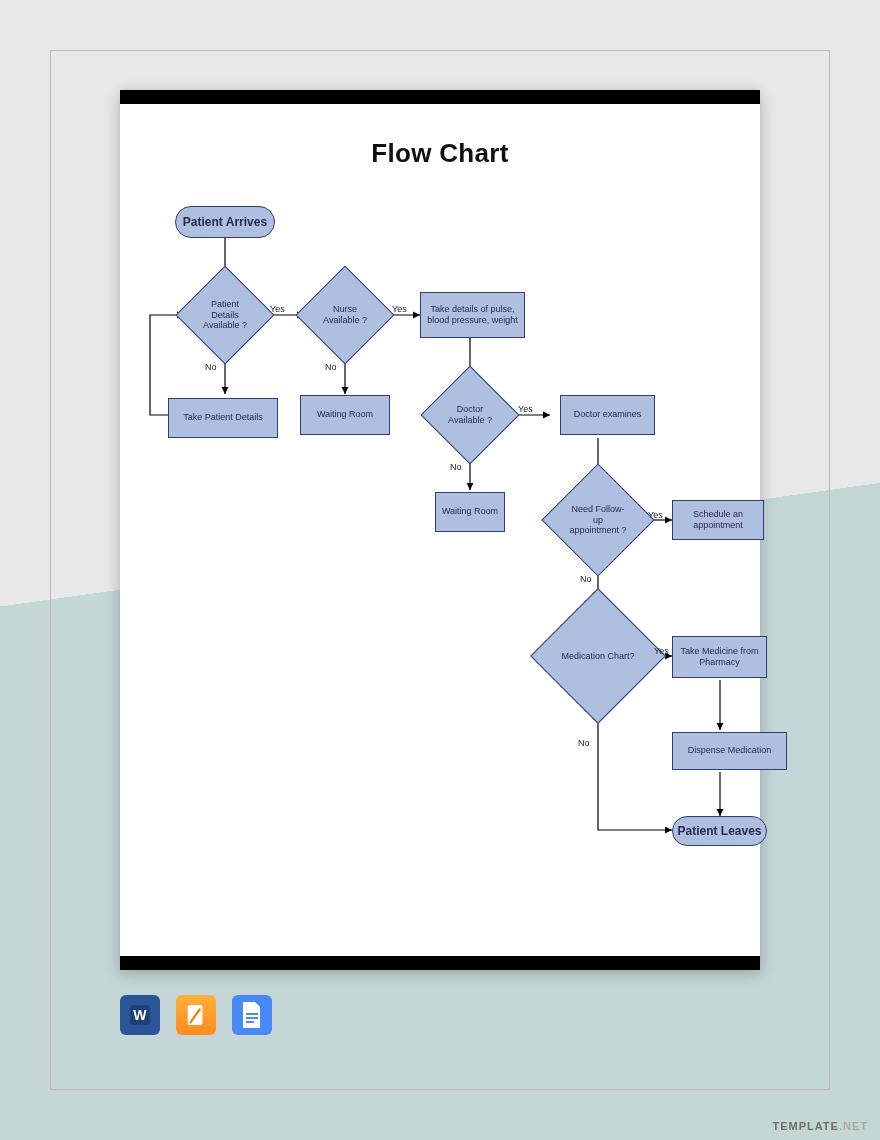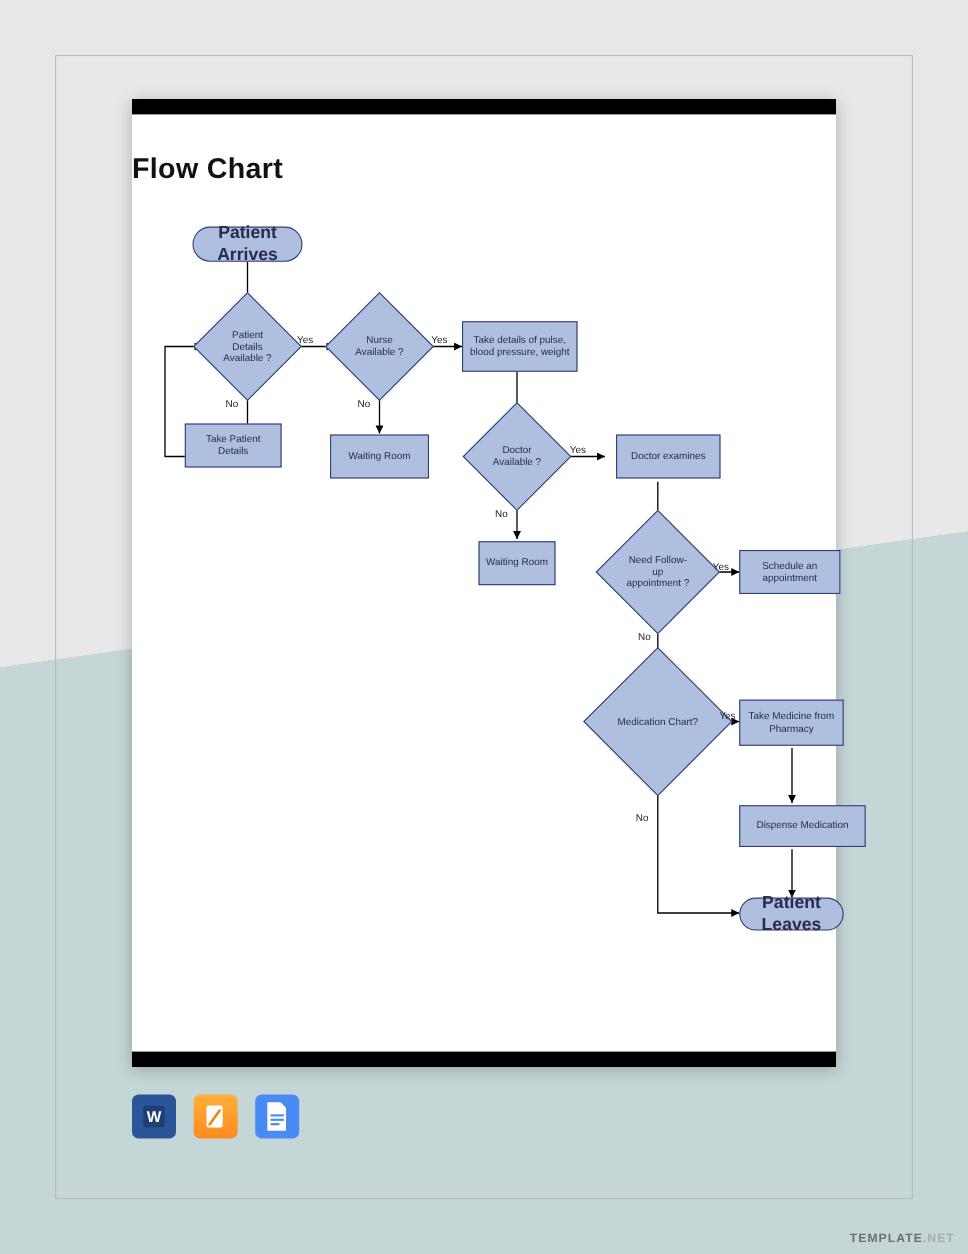--- a/index.html
+++ b/index.html
@@ -26,21 +26,21 @@
     position: absolute;
     left: 120px; top: 90px;
     width: 640px; height: 880px;
     background: #fff;
     box-shadow: 0 3px 14px rgba(0,0,0,.25);
   }
   .black-band { position: absolute; left: 0; right: 0; height: 14px; background: #000; }
   .band-top { top: 0; }
   .band-bottom { bottom: 0; }
   .doc-title {
-    text-align: left;
+    text-align: center;
     font-size: 26px;
     font-weight: 700;
     color: #111;
     margin-top: 48px;
     letter-spacing: .3px;
   }
   .flow-area {
     position: absolute;
     left: 0; top: 100px;
     width: 640px; height: 760px;
@@ -55,21 +55,21 @@
     font-size: 9px;
     line-height: 1.25;
     color: #2a2a50;
     padding: 4px;
   }
   .terminator {
     background: #aebfe0;
     border: 1px solid #2f3d78;
     border-radius: 18px;
     font-weight: 700;
-    font-size: 16px;
+    font-size: 12px;
   }
   .process {
     background: #aebfe0;
     border: 1px solid #2f3d78;
     justify-content: center;
   }
   .decision-wrap {
     position: absolute;
   }
   .decision {
@@ -173,21 +173,21 @@
       <span>Patient Arrives</span>
     </div>
 
     <div class="decision-wrap" style="left:70px;top:90px;width:70px;height:70px">
       <div class="decision"></div>
       <div class="decision-label">Patient Details Available ?</div>
     </div>
     <div class="edge-label" style="left:150px;top:114px">Yes</div>
     <div class="edge-label" style="left:85px;top:172px">No</div>
 
-    <div class="node process" style="left:48px;top:195px;width:88px;height:40px">
+    <div class="node process" style="left:48px;top:208px;width:110px;height:40px">
       <span>Take Patient Details</span>
     </div>
 
     <div class="decision-wrap" style="left:190px;top:90px;width:70px;height:70px">
       <div class="decision"></div>
       <div class="decision-label">Nurse Available ?</div>
     </div>
     <div class="edge-label" style="left:272px;top:114px">Yes</div>
     <div class="edge-label" style="left:205px;top:172px">No</div>
 

